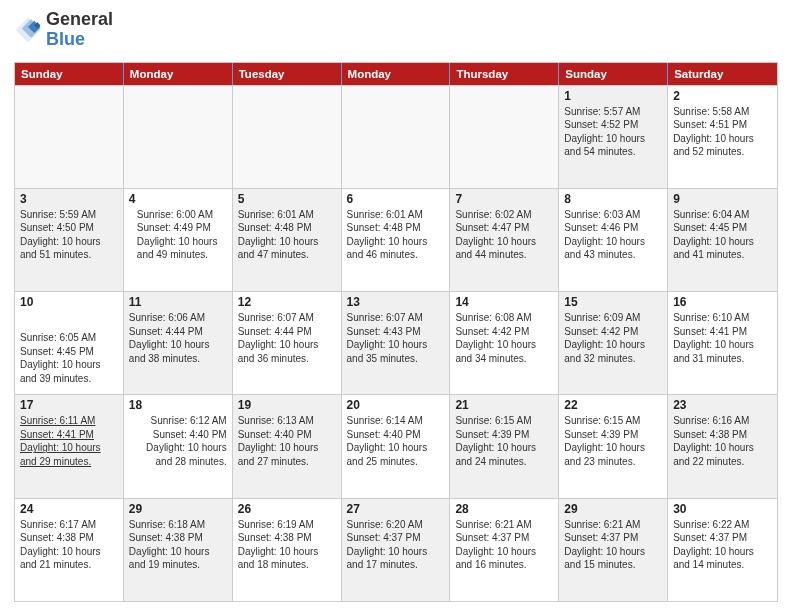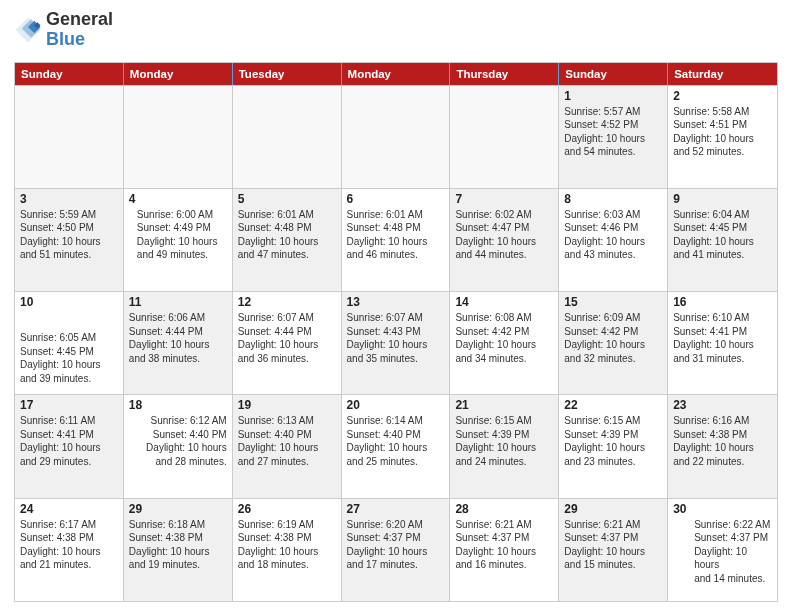--- a/index.html
+++ b/index.html
@@ -255,21 +255,21 @@
             <div class="day-num">16</div>
             <div class="day-info" style="white-space: pre-line;">Sunrise: 6:10 AM
 Sunset: 4:41 PM
 Daylight: 10 hours
 and 31 minutes.</div>
           </div>
         </div>
         <div class="cal-row">
           <div class="cal-cell shaded">
             <div class="day-num">17</div>
-            <div class="day-info" style="white-space: pre-line;">Sunrise: 6:11 AM
+            <div class="day-info" style="white-space: pre-line; text-decoration: underline;">Sunrise: 6:11 AM
 Sunset: 4:41 PM
 Daylight: 10 hours
 and 29 minutes.</div>
           </div>
           <div class="cal-cell">
             <div class="day-num">18</div>
             <div class="day-info" style="white-space: pre-line; text-align: right;">Sunrise: 6:12 AM
 Sunset: 4:40 PM
 Daylight: 10 hours
 and 28 minutes.</div>
@@ -348,21 +348,21 @@
           </div>
           <div class="cal-cell shaded">
             <div class="day-num">29</div>
             <div class="day-info" style="white-space: pre-line;">Sunrise: 6:21 AM
 Sunset: 4:37 PM
 Daylight: 10 hours
 and 15 minutes.</div>
           </div>
           <div class="cal-cell">
             <div class="day-num">30</div>
-            <div class="day-info" style="white-space: pre-line; margin-left: 21px;">Sunrise: 6:22 AM
+            <div class="day-info" style="white-space: pre-line;">Sunrise: 6:22 AM
 Sunset: 4:37 PM
 Daylight: 10 hours
 and 14 minutes.</div>
           </div>
         </div>
       </div>
   </div>
 </div>
 
 </body></html>

